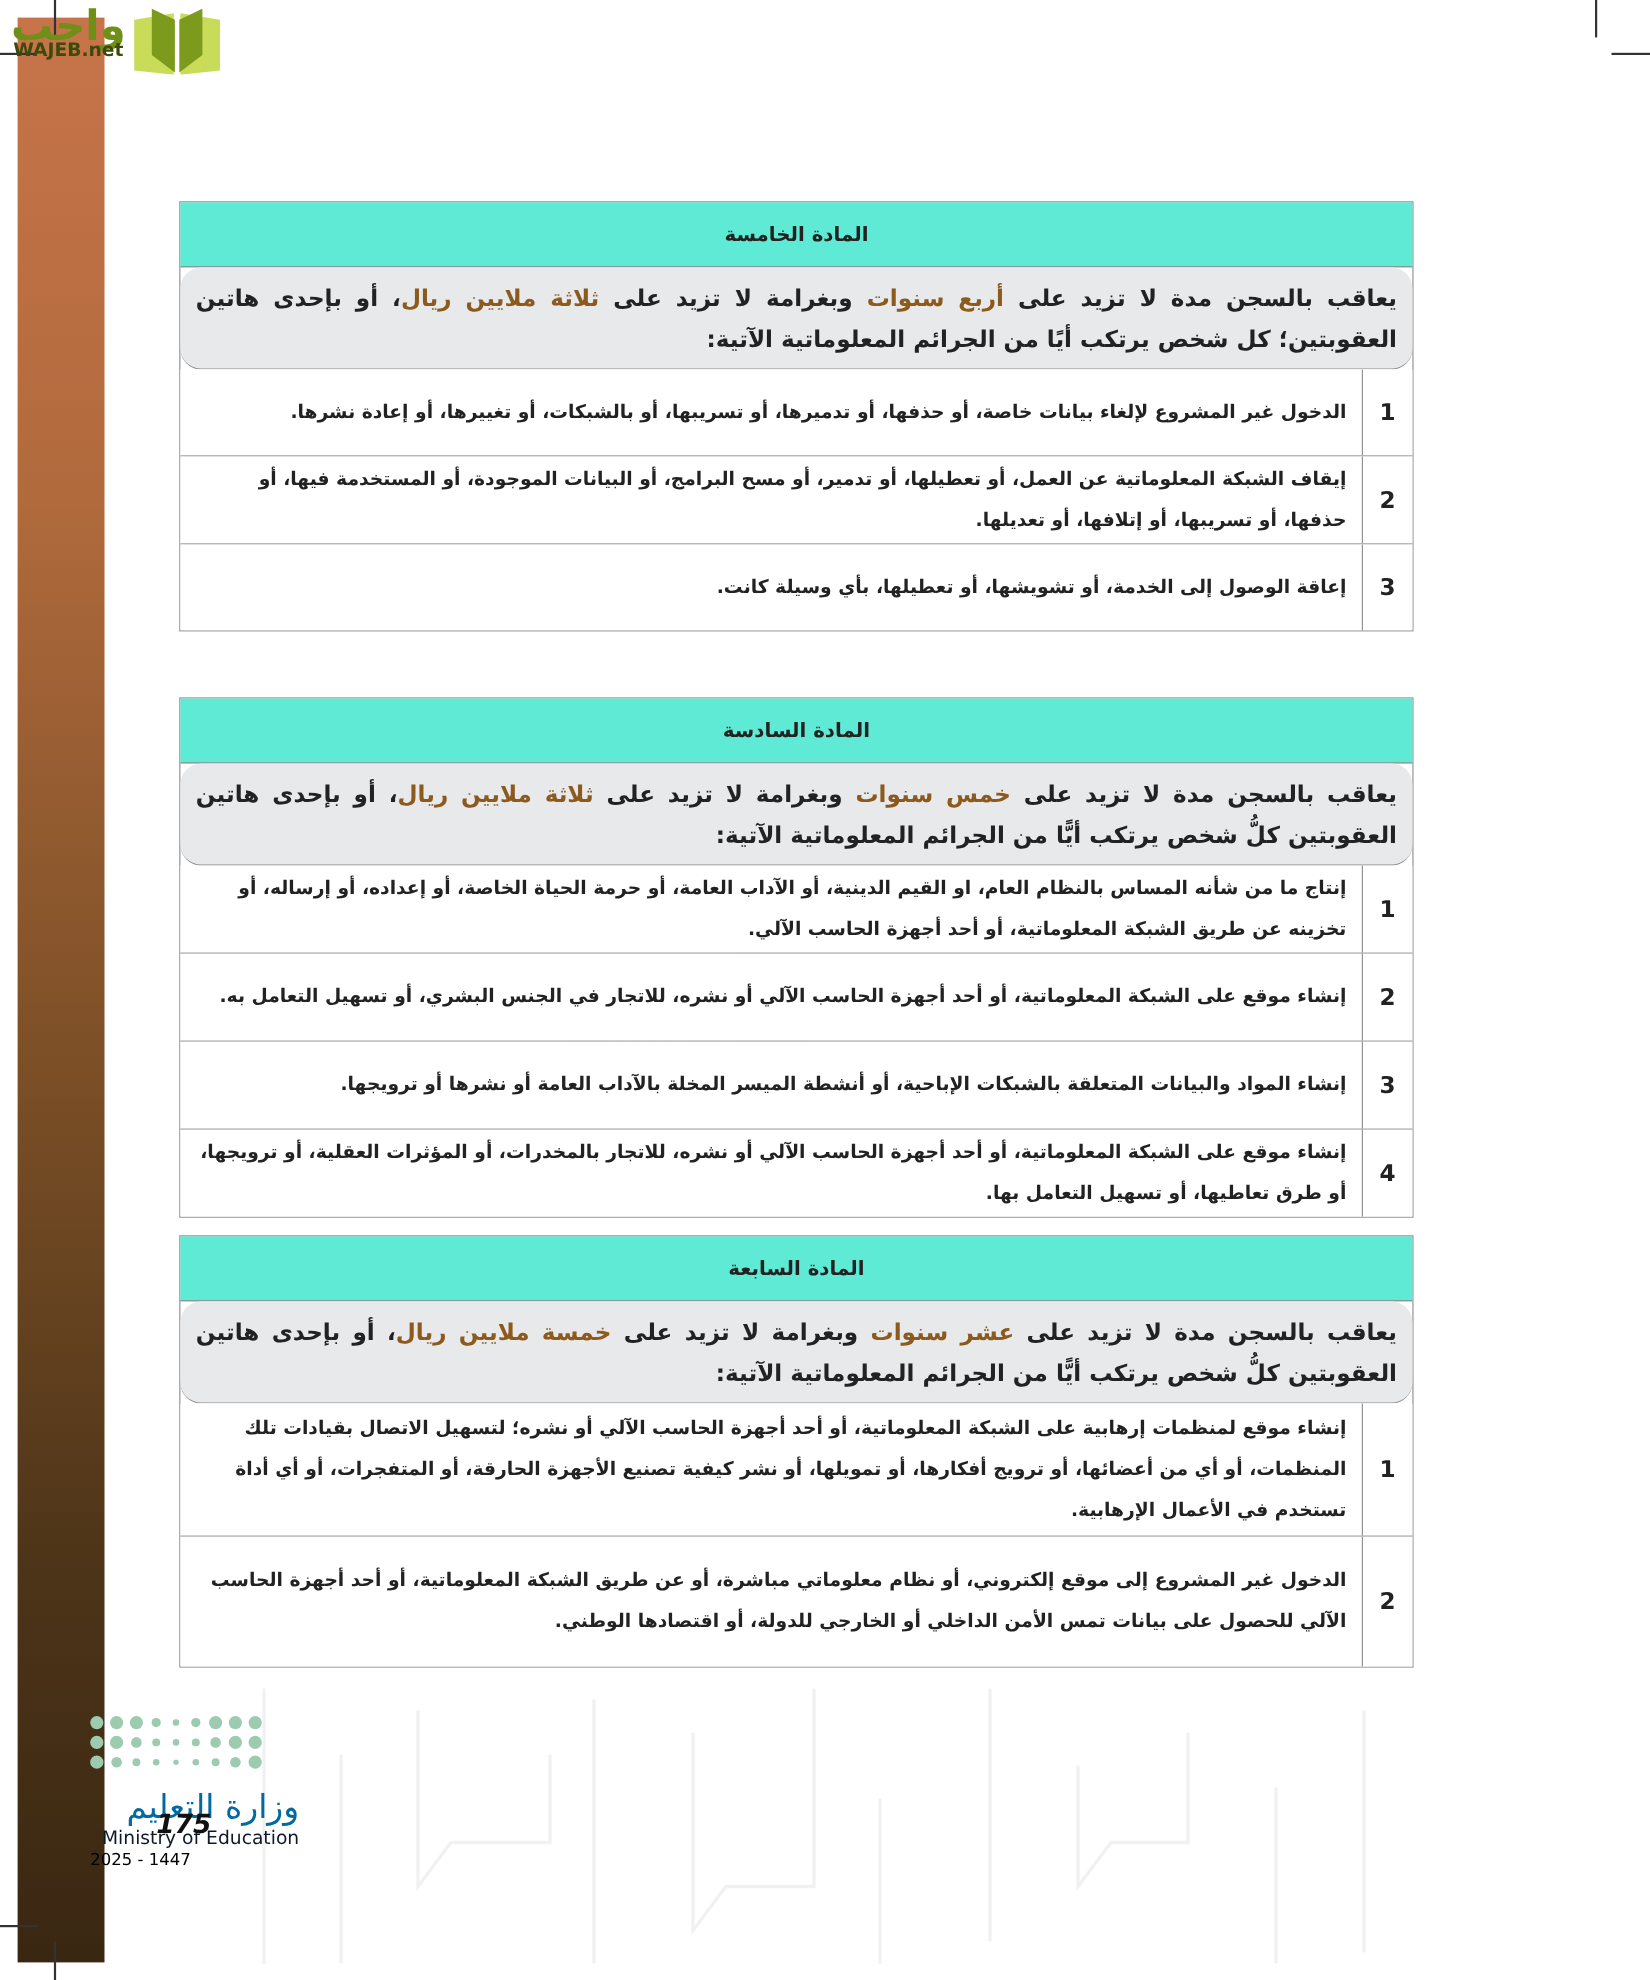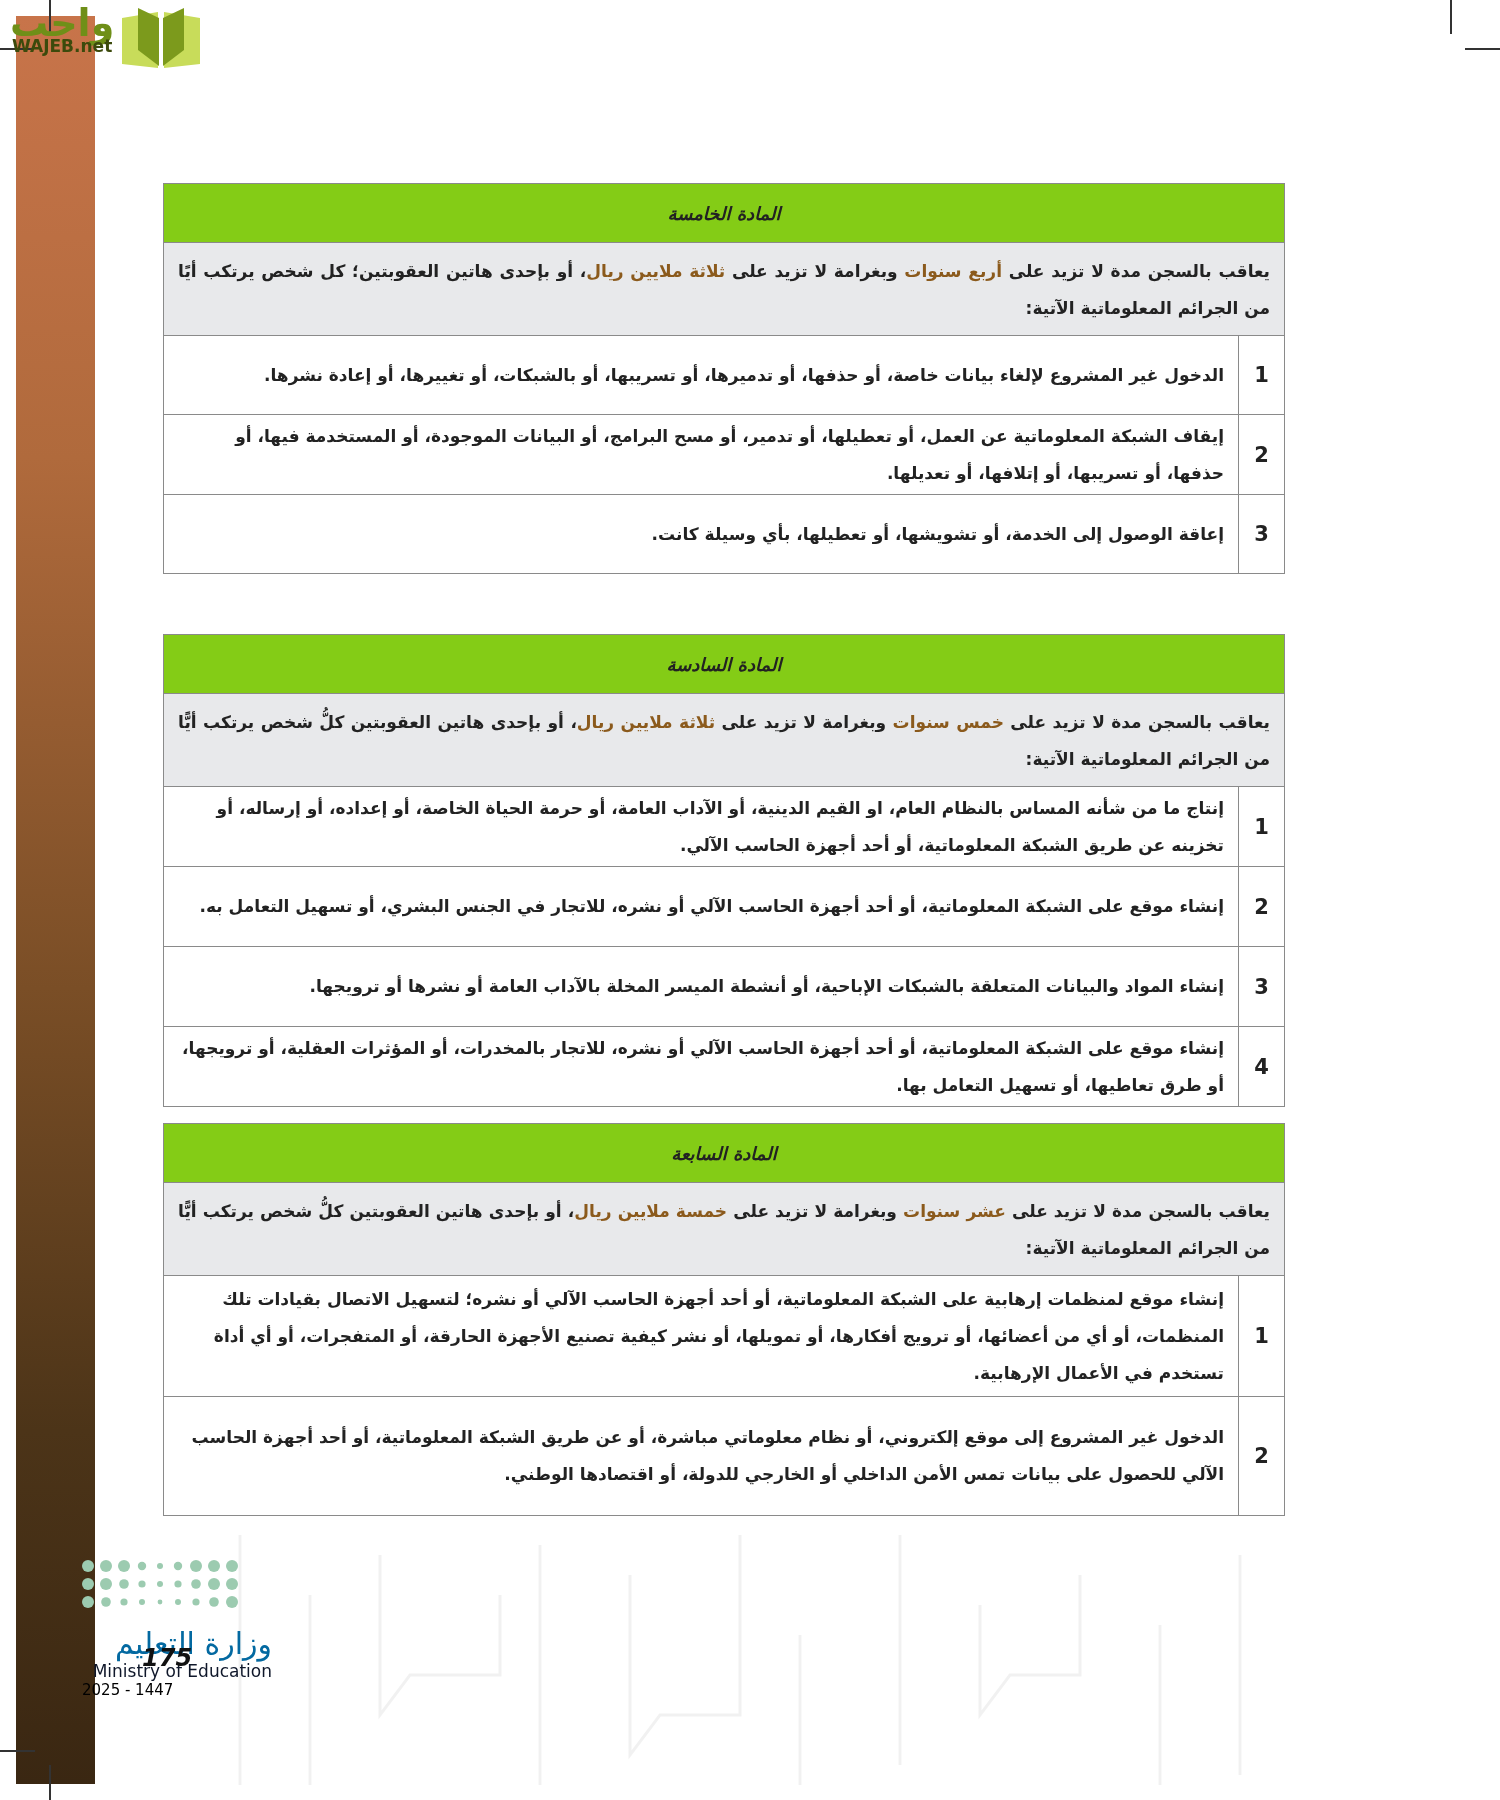--- a/index.html
+++ b/index.html
@@ -17,28 +17,28 @@
   .logo-text { display: flex; flex-direction: column; align-items: center; line-height: 1; }
   .logo-ar { font-size: 38px; font-weight: bold; color: #6f8f18; direction: rtl; }
   .logo-en { font-size: 17px; font-weight: bold; color: #3c4a0c; margin-top: -4px; }
   .logo-book { margin-left: 6px; margin-top: 2px; }
 
   .article {
     position: absolute; left: 163px; width: 1120px;
     border: 1.5px solid #8a8a8a; direction: rtl;
   }
   .art-title {
-    background: #84cc16; height: 58px; display: flex; align-items: center; justify-content: center;
+    background: #5eead4; height: 58px; display: flex; align-items: center; justify-content: center;
     border-bottom: 1.5px solid #8a8a8a;
-    font-size: 18px; font-weight: bold; color: #222; font-style: italic;
+    font-size: 18px; font-weight: bold; color: #222;
   }
   .art-intro {
     background: #e8e9eb; padding: 10px 14px 8px 14px;
     border-bottom: 1.5px solid #8a8a8a;
-    font-size: 17px; font-weight: bold; color: #222; line-height: 37px; text-align: justify;
+    font-size: 21px; font-weight: bold; color: #222; line-height: 37px; text-align: justify; border-radius: 19px;
   }
   .hl { color: #8b5a1c; }
   .row { display: flex; border-bottom: 1.5px solid #8a8a8a; background: #fff; }
   .row:last-child { border-bottom: none; }
   .num {
     width: 45px; flex: 0 0 45px; border-left: 1.5px solid #8a8a8a;
     display: flex; align-items: center; justify-content: center;
     font-size: 21px; font-weight: bold; color: #222; font-family: "DejaVu Sans", sans-serif;
   }
   .txt {

